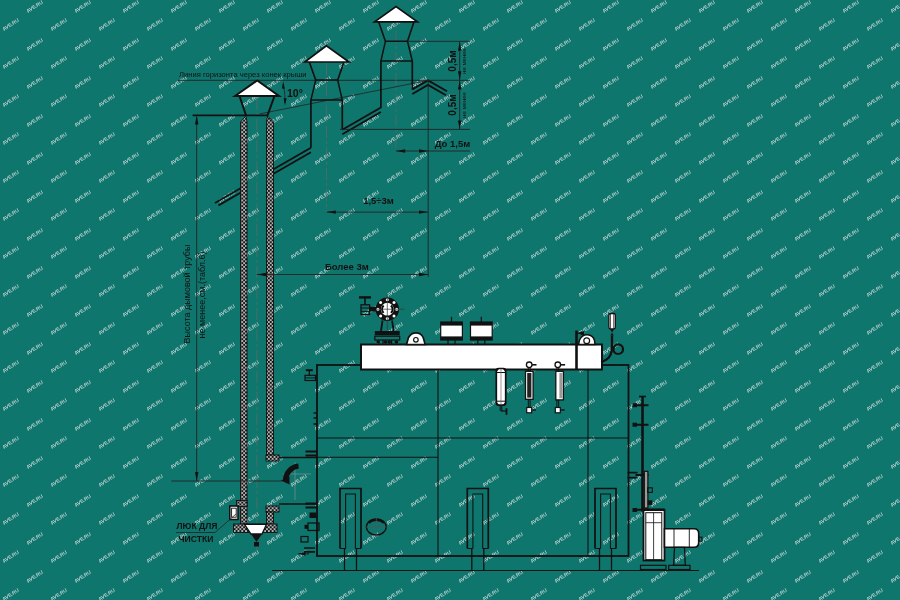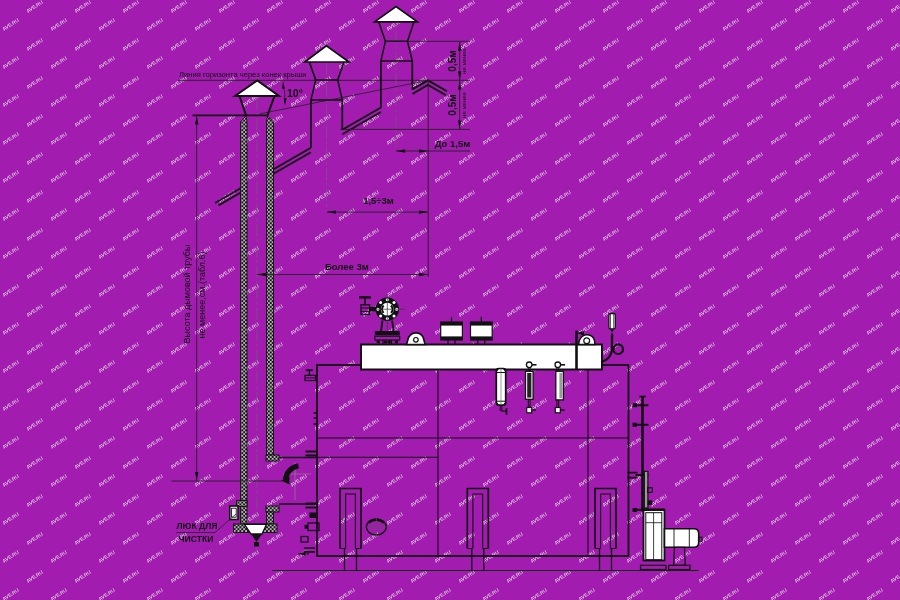--- a/index.html
+++ b/index.html
@@ -1,16 +1,16 @@
 <!DOCTYPE html>
 <html><head>
 <meta charset="utf-8">
 <style>
 html,body{margin:0;padding:0;background:#fff;}
-#page{position:relative;width:900px;height:600px;background:#a21caf;overflow:hidden;transform:translateZ(0);
+#page{position:relative;width:900px;height:600px;background:#0f766e;overflow:hidden;transform:translateZ(0);
 font-family:"Liberation Sans", sans-serif;}
 svg{position:absolute;left:0;top:0;}
 </style>
 </head>
 <body>
 <div id="page">
 <svg width="900" height="600" viewBox="0 0 900 600">
 <defs>
 <pattern id="xh" width="3.8" height="3.8" patternUnits="userSpaceOnUse">
 <rect x="0" y="0" width="3.8" height="3.8" fill="#161616"></rect>

